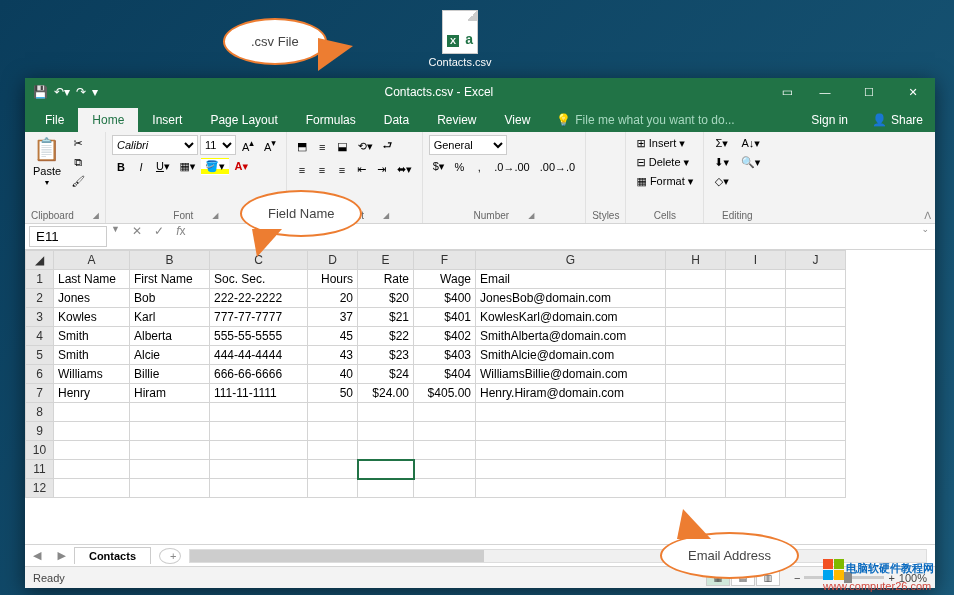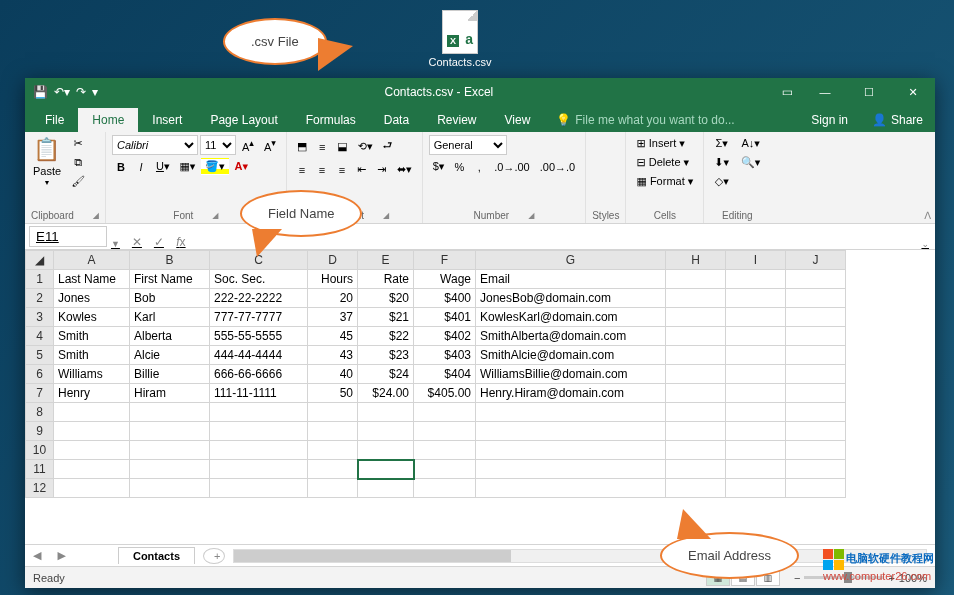--- a/index.html
+++ b/index.html
@@ -46,53 +46,53 @@
 .group-label { text-align: center; color: #666; font-size: 10px; margin-top: auto; display: flex; justify-content: center; align-items: center; gap: 19px; }
 .group-content { display: flex; gap: 4px; align-items: flex-start; }
 .big-btn { display: flex; flex-direction: column; align-items: center; gap: 2px; padding: 2px; }
 .big-btn .icon { font-size: 22px; }
 .mini-col { display: flex; flex-direction: column; gap: 2px; font-size: 11px; }
 .font-row { display: flex; gap: 2px; align-items: center; }
 .font-select { border: 1px solid #ccc; background: #fff; height: 20px; font-size: 11px; }
 .fbtn { border: 1px solid transparent; padding: 1px 3px; min-width: 18px; text-align: center; font-size: 11px; cursor: default; }
 .launcher { font-size: 8px; color: #888; }
 
-.formula-bar { height: 26px; border-bottom: 1px solid #d4d4d4; display: flex; align-items: flex-end; background: #fff; font-size: 12px; text-decoration: underline; }
+.formula-bar { height: 26px; border-bottom: 1px solid #d4d4d4; display: flex; align-items: flex-start; background: #fff; font-size: 12px; }
 .name-box { width: 78px; border: 1px solid #ccc; margin: 2px 4px; padding: 2px 6px; background: #fff; }
 .fb-btn { width: 22px; text-align: center; color: #888; }
 .formula-input { flex: 1; padding: 2px 6px; }
 
 .sheet-area { flex: 1; overflow: hidden; background: #fff; display: flex; flex-direction: column; }
 .grid-wrap { flex: 1; overflow: auto; }
 table.grid { border-collapse: collapse; font-size: 12px; }
 .grid th, .grid td { border: 1px solid #d4d4d4; height: 19px; padding: 0 4px; white-space: nowrap; }
 .grid th { background: #e6e6e6; font-weight: normal; text-align: center; color: #333; }
 .grid th.rowhdr { width: 28px; }
 .col-A { width: 76px; } .col-B { width: 80px; } .col-C { width: 98px; }
 .col-D { width: 50px; text-align: right; } .col-E { width: 56px; text-align: right; } .col-F { width: 62px; text-align: right; }
 .col-G { width: 190px; } .col-H, .col-I, .col-J { width: 60px; }
 .cell-active { outline: 2px solid #217346; outline-offset: -1px; position: relative; }
 
 .sheet-tabs { height: 22px; border-top: 1px solid #d4d4d4; display: flex; align-items: center; font-size: 11px; }
 .st-nav { padding: 0 8px; color: #888; }
-.st-tab { border: 1px solid #ccc; border-bottom: none; padding: 2px 14px; background: #fff; font-weight: bold; margin-left: 44px; }
+.st-tab { border: 1px solid #ccc; border-bottom: none; padding: 2px 14px; background: #fff; font-weight: bold; }
 .st-add { padding: 0 10px; color: #888; border: 1px solid #ccc; border-radius: 50%; width: 16px; height: 16px; line-height: 14px; text-align: center; margin-left: 8px; }
 .hscroll { flex: 1; margin: 0 8px; height: 14px; background: #f0f0f0; border: 1px solid #ddd; position: relative; }
 .hscroll-thumb { position: absolute; left: 0; width: 40%; height: 100%; background: #cdcdcd; }
 
 .statusbar { height: 22px; background: #f3f3f3; border-top: 1px solid #d4d4d4; display: flex; align-items: center; font-size: 11px; padding: 0 8px; color: #444; }
 .sb-text { flex: 1; }
 .view-btns { display: flex; gap: 1px; }
 .view-btn { width: 24px; height: 16px; border: 1px solid #ccc; background: #fff; font-size: 9px; text-align: center; line-height: 14px; }
 .view-btn.active { background: #d0e8da; }
 .zoom { margin-left: 14px; display: flex; align-items: center; gap: 4px; }
 .zoom-slider { width: 80px; height: 3px; background: #ccc; position: relative; }
 .zoom-slider::after { content: ""; position: absolute; left: 50%; top: -4px; width: 8px; height: 11px; background: #888; }
 
-.watermark { position: absolute; bottom: 13px; right: 20px; font-size: 11px; z-index: 300; }
+.watermark { position: absolute; bottom: 3px; right: 20px; font-size: 11px; z-index: 300; }
 .wm-line1 { color: #0a6abf; font-weight: bold; }
 .wm-line2 { color: #d0483e; }
 .logo-sq { display: inline-grid; grid-template-columns: 10px 10px; grid-template-rows: 10px 10px; gap: 1px; vertical-align: middle; margin-right: 2px; }
 .logo-sq span:nth-child(1){background:#f25022;} .logo-sq span:nth-child(2){background:#7fba00;}
 .logo-sq span:nth-child(3){background:#00a4ef;} .logo-sq span:nth-child(4){background:#ffb900;}
 </style>
 </head>
 <body>
 
 <div class="desktop-file">

